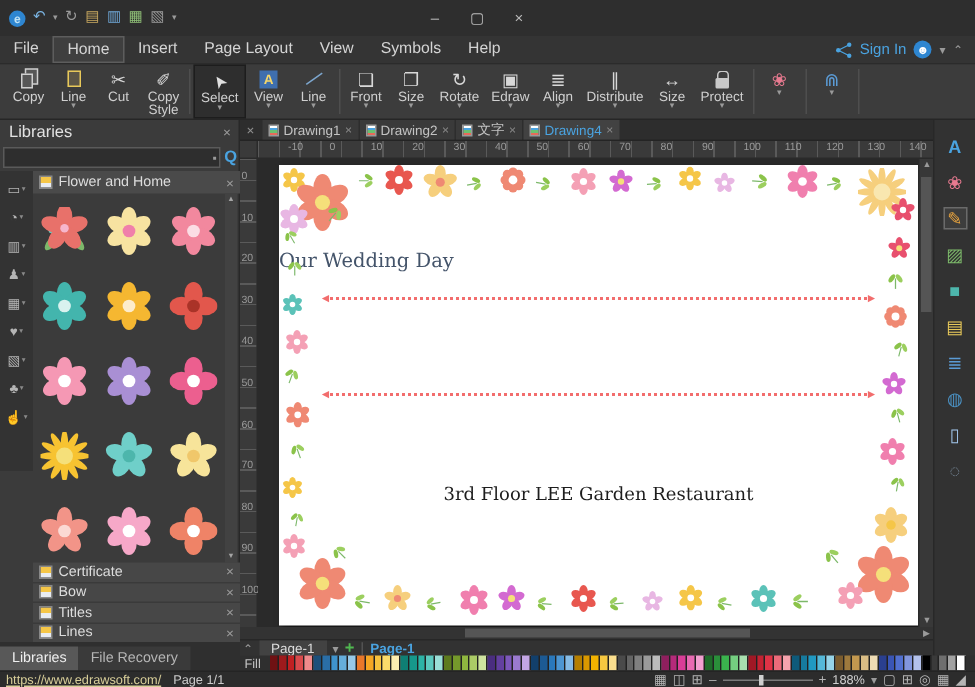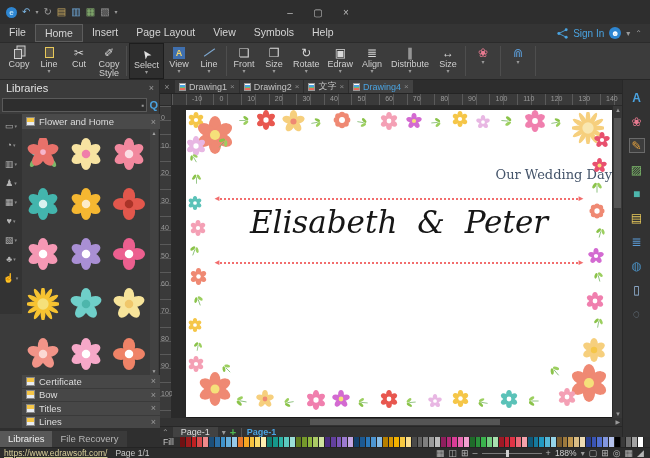--- a/index.html
+++ b/index.html
@@ -77,21 +77,21 @@
   .doc-ico{width:7px;height:8px;background:linear-gradient(180deg,#ffffff 25%,#4aa3e0 25% 50%,#6cc070 50% 75%,#e86a5a 75%);border:0.5px solid #999;}
   .doctab .x{color:#8a8a8a;font-size:8px;}
   .hruler{left:172px;top:94px;width:450px;height:12px;background:#3a3a3a;border-bottom:1px solid #2a2a2a;
           background-image:repeating-linear-gradient(90deg,#5a5a5a 0 1px,transparent 1px 13.8px);position:absolute;}
   .vruler{left:160px;top:106px;width:12px;height:312px;background:#3a3a3a;border-right:1px solid #2a2a2a;
           background-image:repeating-linear-gradient(180deg,#5a5a5a 0 1px,transparent 1px 13.8px);position:absolute;}
   .rcorner{left:160px;top:94px;width:12px;height:12px;background:#3a3a3a;border-right:1px solid #2a2a2a;border-bottom:1px solid #2a2a2a;}
   .rlab{position:absolute;font-size:7px;color:#9a9a9a;}
   .canvasbg{left:172px;top:106px;width:440px;height:312px;background:#2a2a2a;}
   .page{left:186px;top:110px;width:426px;height:307px;background:#ffffff;box-shadow:2px 2px 4px rgba(0,0,0,0.55);overflow:hidden;}
-  .inv-title{position:absolute;left:0;top:57px;width:100%;text-align:right;font-family:"DejaVu Serif",serif;font-size:13px;color:#44546a;}
+  .inv-title{position:absolute;left:0;top:57px;width:100%;text-align:left;font-family:"DejaVu Serif",serif;font-size:13px;color:#44546a;}
   .inv-names{position:absolute;left:0;top:94px;width:100%;text-align:center;font-family:"DejaVu Serif",serif;font-style:italic;font-size:31px;color:#161616;word-spacing:10px;}
   .inv-sep{position:absolute;left:34px;width:358px;border-top:2px dotted #f26d6d;}
   .inv-sep .e{position:absolute;top:-6px;color:#f26d6d;font-size:8px;}
   .inv-date{position:absolute;left:0;top:190px;width:100%;text-align:center;font-family:"DejaVu Serif",serif;font-size:12px;color:#1d1d1d;}
   .inv-venue{position:absolute;left:0;top:212px;width:100%;text-align:center;font-family:"DejaVu Serif",serif;font-size:12px;color:#1d1d1d;}
   .bflower{position:absolute;}
   .vscroll{left:612px;top:106px;width:10px;height:312px;background:#383838;border-left:1px solid #2a2a2a;}
   .vscroll .a{position:absolute;left:2px;font-size:6px;color:#9a9a9a;}
   .vthumb{position:absolute;left:1px;top:12px;width:7px;height:90px;background:#555;}
   .hscroll{left:160px;top:418px;width:462px;height:8px;background:#333;}
@@ -274,20 +274,29 @@
             <span><span>∥</span></span>
           </div>
           <div class="lbl">Distribute</div>
           <div class="car">▾</div>
         </div>
         <div class="rbtn">
           <div class="icn">
             <span><span>↔</span></span>
           </div>
           <div class="lbl">Size</div>
+          <div class="car">▾</div>
+        </div>
+        <div class="rbtn">
+          <div class="icn">
+            <span>
+              <div class="ic-lock"></div>
+            </span>
+          </div>
+          <div class="lbl">Protect</div>
           <div class="car">▾</div>
         </div>
       </div>
       <div class="rsep"></div>
       <div class="rgroup">
         <div class="rbtn">
           <div class="icn">
             <span><span style="color: rgb(232, 122, 144);">❀</span></span>
           </div>
           <div class="car">▾</div>
@@ -619,25 +628,25 @@
       <span class="rlab" style="top: 284px; left: 1px;">100</span>
     </div>
 
   <div class="abs canvasbg"></div>
   <div class="abs page" id="page">
     <div class="inv-title" style="color: rgb(68, 84, 106);">Our Wedding Day</div>
     <div class="inv-sep" style="top: 88px; border-top-color: rgb(242, 109, 109);">
       <span class="e" style="left:-7px">◄</span>
         <span class="e" style="right:-7px">►</span>
     </div>
-    <div class="inv-names">Elisabeth &amp; Peter</div>
     <div class="inv-sep" style="top: 152px; border-top-color: rgb(242, 109, 109);">
       <span class="e" style="left:-7px">◄</span>
         <span class="e" style="right:-7px">►</span>
     </div>
+    <div class="inv-venue">3rd Floor LEE Garden Restaurant</div>
   <span class="bflower" style="left: 2px; top: 2px;"><svg width="16" height="16" viewBox="-17 -17 34 34">
           <ellipse cx="0" cy="-8.5" rx="5.5" ry="8.5" fill="#f5c648" transform="rotate(0)"></ellipse>
           <ellipse cx="0" cy="-8.5" rx="5.5" ry="8.5" fill="#f5c648" transform="rotate(60)"></ellipse>
           <ellipse cx="0" cy="-8.5" rx="5.5" ry="8.5" fill="#f5c648" transform="rotate(120)"></ellipse>
           <ellipse cx="0" cy="-8.5" rx="5.5" ry="8.5" fill="#f5c648" transform="rotate(180)"></ellipse>
           <ellipse cx="0" cy="-8.5" rx="5.5" ry="8.5" fill="#f5c648" transform="rotate(240)"></ellipse>
           <ellipse cx="0" cy="-8.5" rx="5.5" ry="8.5" fill="#f5c648" transform="rotate(300)"></ellipse>
           <circle r="4.5" fill="#fff"></circle>
         </svg></span>
       <span class="bflower" style="left: 10px; top: 6px;"><svg width="38" height="38" viewBox="-17 -17 34 34">

